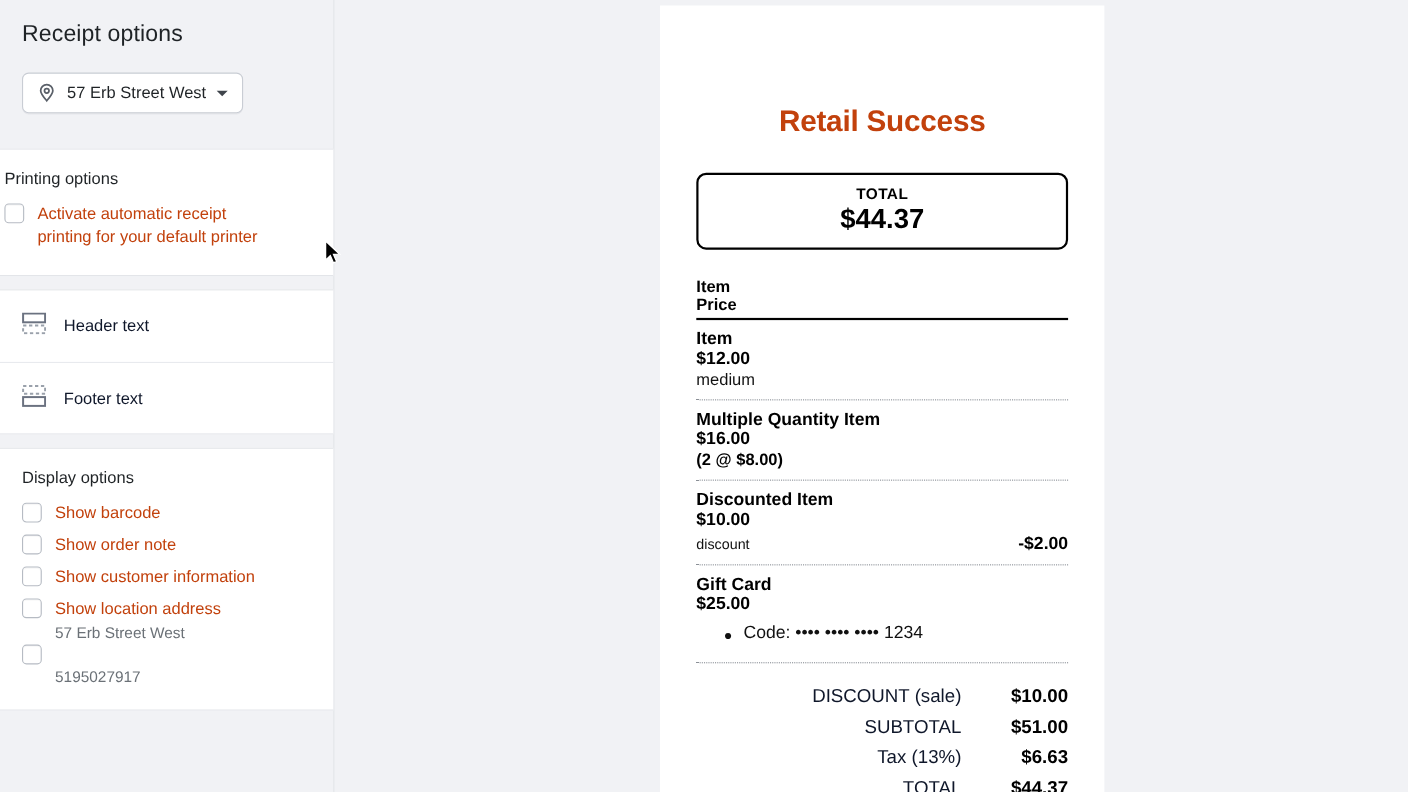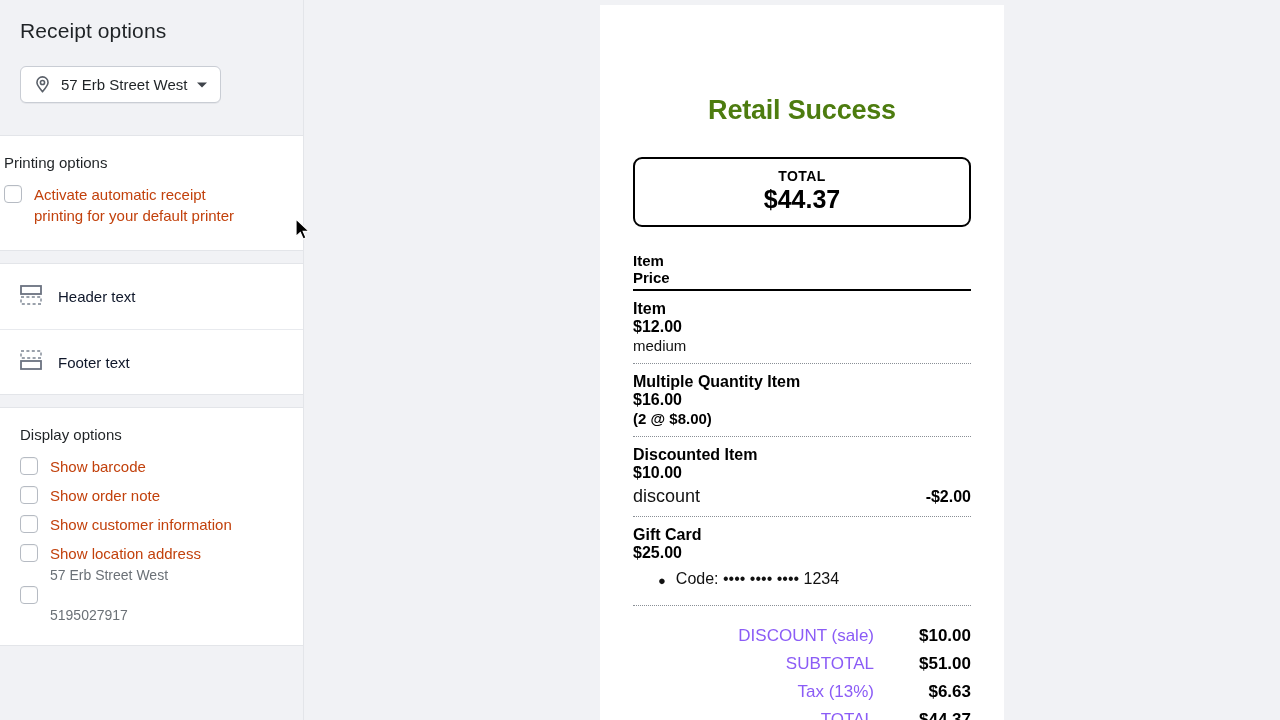--- a/index.html
+++ b/index.html
@@ -69,21 +69,21 @@
   
   .receipt-area { position:absolute; left:304px; top:0; width:976px; height:720px; }
   .receipt {
     position:absolute; left:296px; top:5px;
     width:404px; height:715px;
     background:#fff;
     padding:0 33px;
     overflow:hidden;
   }
   .r-title {
-    text-align:center; font-weight:bold; font-size:27px; color:#4d7c0f;
+    text-align:center; font-weight:bold; font-size:27px; color:#c2410c;
     margin-top:90px; letter-spacing:-.2px;
   }
   .total-box {
     margin-top:31px;
     border:2.5px solid #000; border-radius:9px;
     padding:9px 0 11px 0; text-align:center;
   }
   .total-box .tb-label { font-size:14px; font-weight:bold; letter-spacing:.4px; color:#000; }
   .total-box .tb-amount { font-size:25px; font-weight:bold; color:#000; margin-top:1px; }
 
@@ -91,28 +91,28 @@
   .row { display:flex; justify-content:space-between; align-items:baseline;flex-direction:column; }
   .th { font-weight:bold; font-size:15px; color:#000; }
   .head-rule { border-bottom:2px solid #000; padding-bottom:3px; }
   .dotted { border-bottom:1.5px dotted #8a8f96; }
   .item-block { padding:9px 0 9px 0; }
   .item-name { font-weight:bold; font-size:16px; color:#000; }
   .item-price { font-weight:bold; font-size:16px; color:#000; white-space:nowrap; }
   .item-variant { font-size:15px; color:#111; margin-top:1px; }
   .item-sub-bold { font-weight:bold; font-size:15px; color:#000; margin-top:1px; }
   .discount-row { display:flex; justify-content:space-between; align-items:baseline; margin-top:4px; }
-  .discount-label { font-size:18px; color:#111; }
+  .discount-label { font-size:13px; color:#111; }
   .discount-amount { font-weight:bold; font-size:16px; color:#000; }
   .bullet-row { display:flex; gap:10px; margin:8px 0 4px 25px; font-size:16px; color:#111; }
   .bullet-dot { font-size:13px; line-height:22px; }
 
   .totals { margin-top:9px; padding-top:11px; }
   .t-row { display:flex; justify-content:flex-end; align-items:baseline; gap:0; margin-bottom:8px; }
-  .t-label { font-size:17px; color:#8b5cf6; text-align:right; }
+  .t-label { font-size:17px; color:#0f172a; text-align:right; }
   .t-amount { font-weight:bold; font-size:17px; color:#000; width:97px; text-align:right; }
   .spacer-rule { margin-top:12px; }
   .spacer-rule2 { margin-top:21px; }
   .bottom-bar { margin-top:11px; height:5px; background:#000; }
 
   .cursor { position:absolute; left:294px; top:218px; width:17px; height:23px; pointer-events:none; }
 </style>
 </head>
 <body>
 

